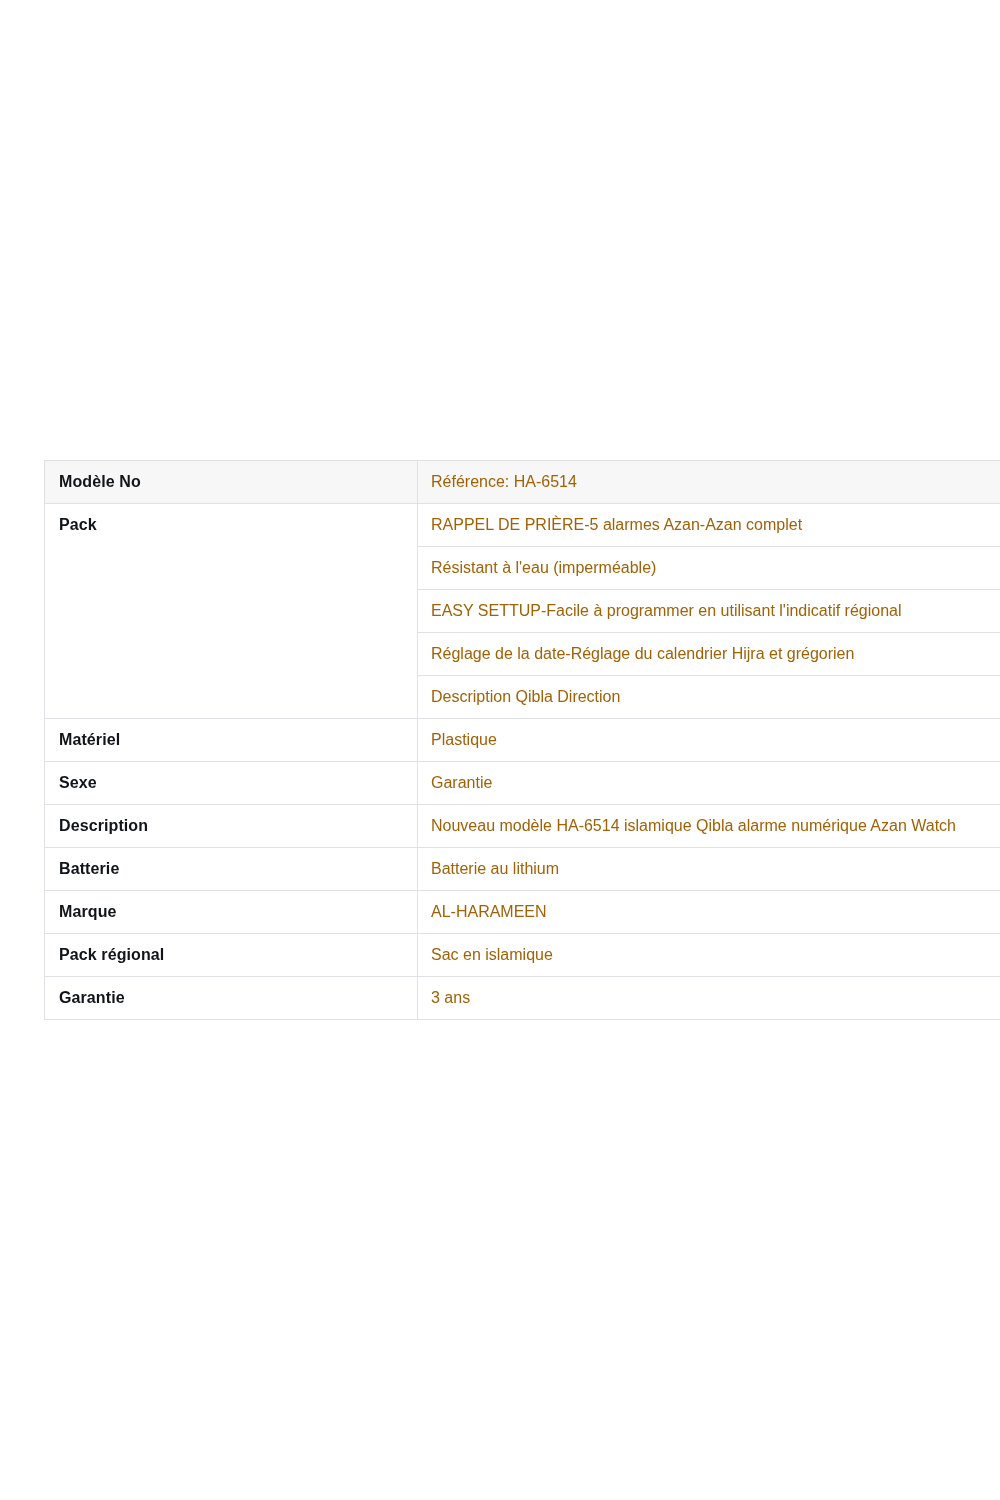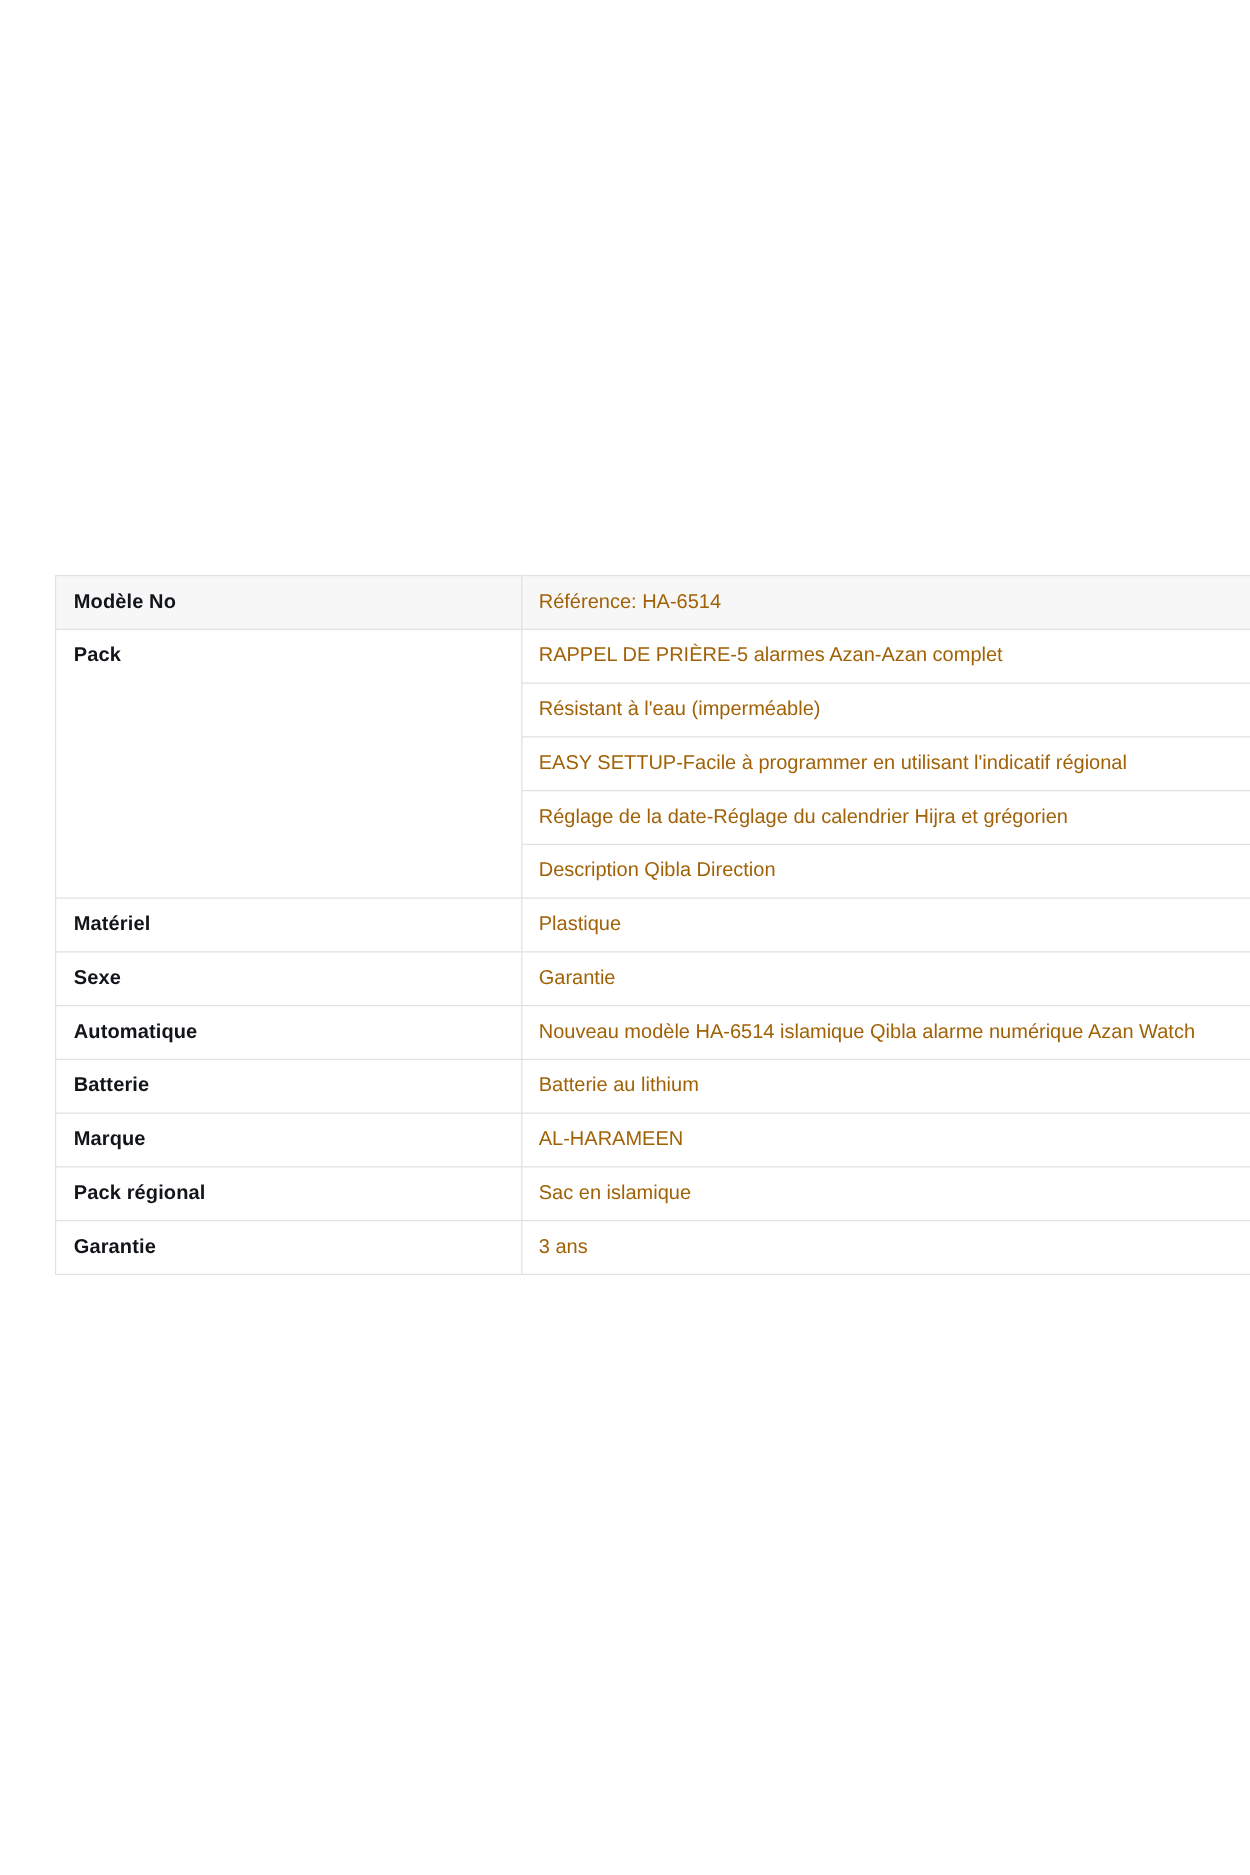--- a/index.html
+++ b/index.html
@@ -88,21 +88,21 @@
         </tr>
         <tr>
           <th>Matériel</th>
           <td>Plastique</td>
         </tr>
         <tr>
           <th>Sexe</th>
           <td>Garantie</td>
         </tr>
         <tr>
-          <th>Automatique</th>
+          <th>Description</th>
           <td>Nouveau modèle HA-6514 islamique Qibla alarme numérique Azan Watch</td>
         </tr>
         <tr>
           <th>Batterie</th>
           <td>Batterie au lithium</td>
         </tr>
         <tr>
           <th>Marque</th>
           <td>AL-HARAMEEN</td>
         </tr>

